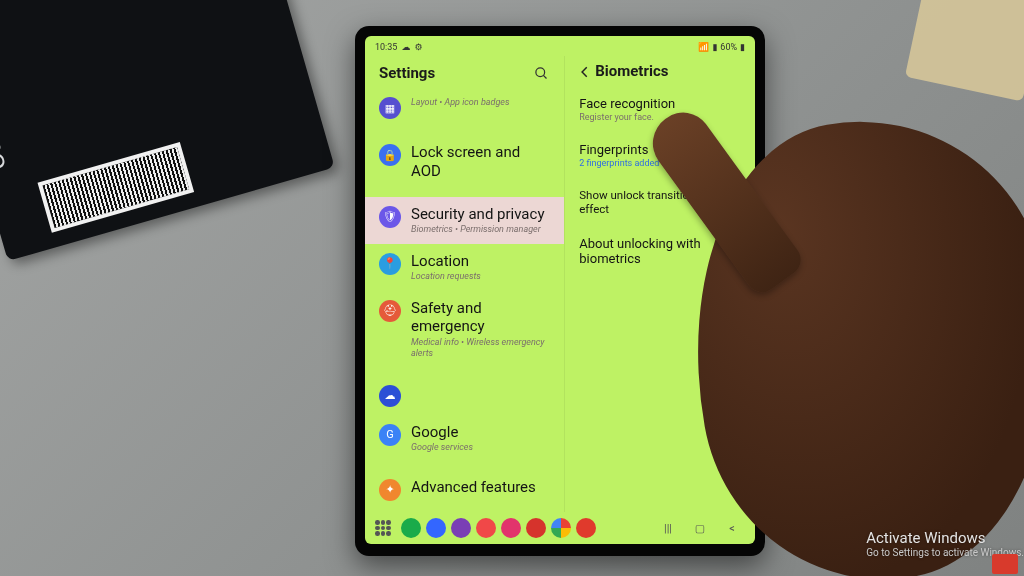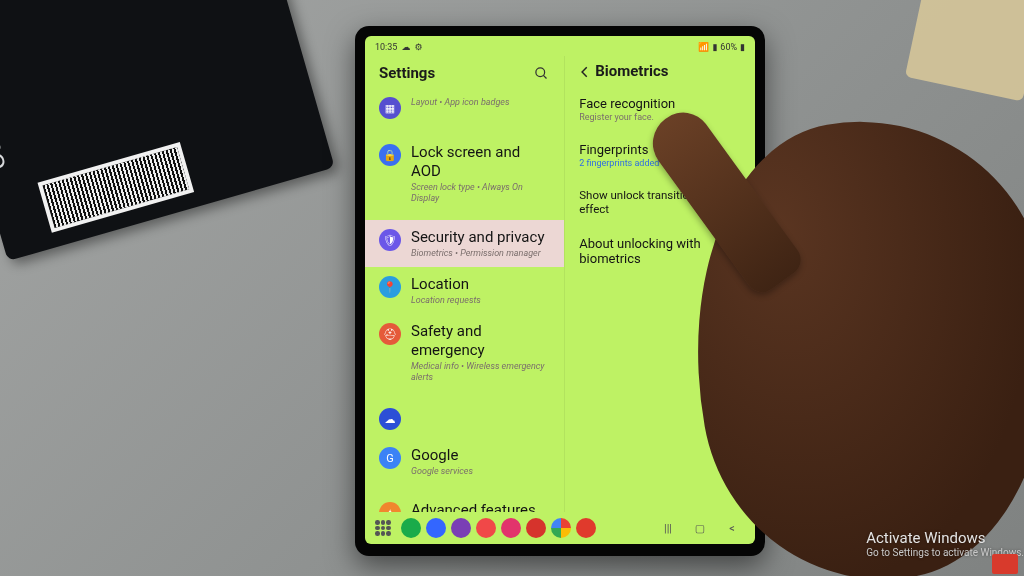--- a/index.html
+++ b/index.html
@@ -121,21 +121,20 @@
               <div class="icn c-darkpurple">▦</div>
               <div class="txt">
                 <div class="sub">Layout • App icon badges</div>
               </div>
             </div>
             <div class="sep"></div>
             <div class="item">
               <div class="icn c-blue">🔒</div>
               <div class="txt">
                 <div class="title">Lock screen and AOD</div>
-                <div class="sub">Screen lock type • Always On Display</div>
               </div>
             </div>
             <div class="sep"></div>
             <div class="item selected">
               <div class="icn c-purple">🛡</div>
               <div class="txt">
                 <div class="title">Security and privacy</div>
                 <div class="sub">Biometrics • Permission manager</div>
               </div>
             </div>

